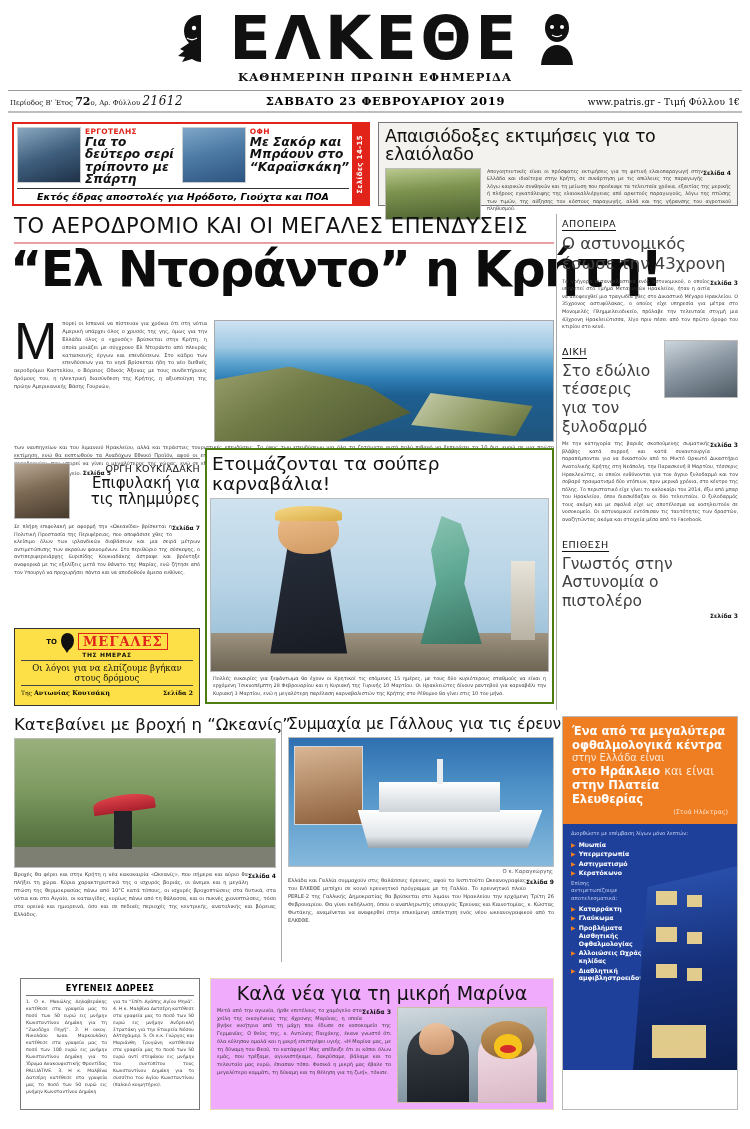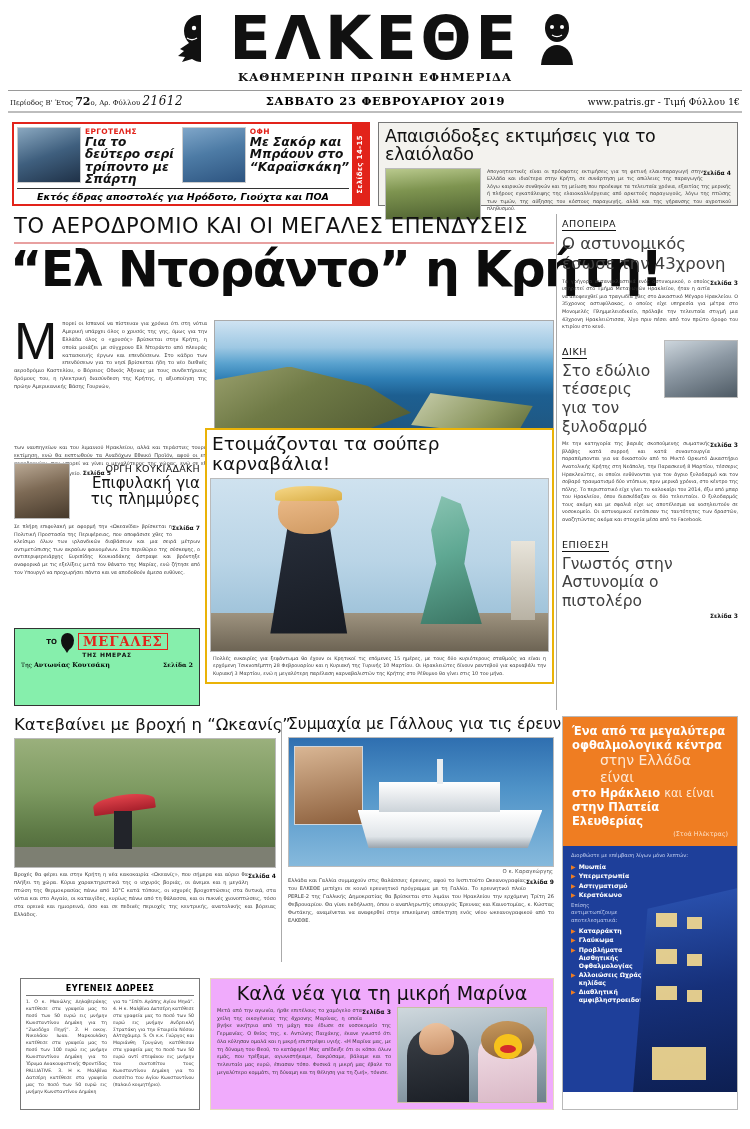--- a/index.html
+++ b/index.html
@@ -114,41 +114,41 @@
   .kouk-top { display:flex; gap:5px; }
   .kouk-photo { width:56px; height:56px; flex:0 0 auto;
     background:linear-gradient(165deg,#b9a894 0%,#7d6a55 45%,#473a2c 100%); border:1px solid #bbb; }
   .kouk-kicker { font-size:9.5px; letter-spacing:.3px; color:#111; text-align:right; }
   .kouk-head { font-size:15px; line-height:1.08; color:#111; text-align:right; margin-top:1px; }
   .kouk-body { font-size:4.9px; line-height:1.55; color:#3a3a3a; text-align:justify; margin-top:4px; }
   .kouk-body .pg { font-weight:700; font-size:6px; color:#111; float:right; }
 
   
   .stigma { position:absolute; left:14px; top:628px; width:186px; height:78px;
-            border:1px solid #333; padding:4px 6px; background:#86efac; }
+            border:1px solid #333; padding:4px 6px; background:#fde047; }
   .stigma-row { display:flex; align-items:center; justify-content:center; gap:4px; }
   .stigma-to { font-size:7px; font-weight:700; color:#111; }
   .stigma-pin { width:13px; height:17px; background:#111;
                 border-radius:50% 50% 50% 50% / 42% 42% 58% 58%; position:relative; }
   .stigma-pin::after{ content:""; position:absolute; left:50%; top:72%; width:0;height:0;
      transform:translateX(-50%); border-left:5px solid transparent; border-right:5px solid transparent;
      border-top:8px solid #111; }
   .stigma-word { border:1.2px solid #e2231a; color:#e2231a; font-weight:800; font-size:13px;
                  letter-spacing:1px; padding:0 4px; font-family:"DejaVu Serif",serif; }
   .stigma-sub { text-align:center; font-size:6px; font-weight:700; letter-spacing:.6px; color:#111; margin-top:1px;}
   .stigma-line { text-align:center; font-size:8.6px; color:#111; border-top:1px solid #444;
                  border-bottom:1px solid #444; padding:2px 0; margin-top:2px; font-family:"DejaVu Serif",serif;}
   .stigma-foot { display:flex; justify-content:space-between; align-items:baseline;
                  font-size:6px; margin-top:3px; font-family:"DejaVu Serif",serif;}
   .stigma-foot b { font-size:6.4px; }
   .stigma-foot .pg { font-weight:700; }
 
   
-  .carni { position:absolute; left:205px; top:428px; width:349px; height:256px;
-           border:2px solid #eab308; background:#fff; padding:3px; }
+  .carni { position:absolute; left:205px; top:448px; width:349px; height:256px;
+           border:2px solid #4d7c0f; background:#fff; padding:3px; }
   .carni-title { font-size:18.5px; color:#111; line-height:1.1; padding:1px 2px 3px 2px; }
   .carni-photo { width:100%; height:174px; position:relative; overflow:hidden;
     background:linear-gradient(180deg,#cfe2ef 0%,#b9d4e6 48%,#8fb8d2 100%); border:1px solid #bbb; }
   .carni-photo .ground { position:absolute; left:0; bottom:0; width:100%; height:22%;
     background:linear-gradient(180deg,#9e937f 0%,#6d6454 100%); }
   .carni-photo .statue { position:absolute; right:16%; bottom:14%; width:26%; height:76%;
     background:linear-gradient(160deg,#8fc7b6 0%,#5fa893 45%,#37705f 100%);
     clip-path:polygon(40% 0,62% 6%,72% 26%,66% 52%,86% 98%,16% 98%,34% 52%,28% 26%); }
   .carni-photo .trump { position:absolute; left:14%; bottom:10%; width:30%; height:82%;
     background:linear-gradient(165deg,#2c3340 0%,#171b23 100%);
@@ -227,21 +227,21 @@
   .rail-body .pg { font-weight:700; font-size:6px; color:#111; float:right; }
   .rail-photo { float:right; width:74px; height:58px; margin:0 0 3px 5px; border:1px solid #bbb;
     background:linear-gradient(160deg,#cdd6dd 0%,#8c98a3 45%,#4e5a64 100%); }
   .rail-pg { text-align:right; font-size:6px; font-weight:700; color:#111; margin-top:2px;}
 
   
   .ad { position:absolute; left:562px; top:716px; width:176px; height:394px;
         border:1px solid #b9b9b9; background:#fff; overflow:hidden; }
   .ad-orange { background:#ef7d22; color:#fff; padding:7px 9px 8px 9px; }
   .ad-l1 { font-size:11.5px; font-weight:800; line-height:1.22; }
-  .ad-l2 { font-size:14px; font-weight:400; line-height:1.22; color:#fde9d6;margin-left:28px; }
+  .ad-l2 { font-size:10px; font-weight:400; line-height:1.22; color:#fde9d6; }
   .ad-l3 { font-size:11.5px; font-weight:800; line-height:1.22; }
   .ad-note { font-size:6.4px; text-align:right; color:#fde0c6; margin-top:2px; }
   .ad-blue { background:#1e3f9a; color:#fff; padding:6px 8px; height:246px; position:relative; }
   .ad-intro { font-size:5.2px; line-height:1.45; color:#c5d1f0; }
   .ad-list { margin-top:3px; width:82px; }
   .ad-li { display:flex; gap:3px; align-items:flex-start; font-size:6.2px; font-weight:700;
            line-height:1.28; margin-bottom:1.5px; }
   .ad-li .tri { color:#ef7d22; font-size:6px; line-height:1.3; }
   .ad-sub { font-size:5.4px; color:#b9c6ea; line-height:1.35; margin:3px 0 2px 0; }
   .ad-building { position:absolute; right:0; bottom:0; width:104px; height:204px;
@@ -355,20 +355,21 @@
     </div>
   </div>
 
   <div class="stigma">
     <div class="stigma-row">
       <span class="stigma-to">ΤΟ</span>
       <span class="stigma-pin"></span>
       <span class="stigma-word">ΜΕΓΑΛΕΣ</span>
     </div>
     <div class="stigma-sub">ΤΗΣ ΗΜΕΡΑΣ</div>
+    <div class="stigma-line">Οι λόγοι για να ελπίζουμε βγήκαν στους δρόμους</div>
     <div class="stigma-foot">
       <span>
         <span>Της</span>
         <b>Αντωνίας Κουτσάκη</b>
       </span>
       <span class="pg">Σελίδα 2</span>
     </div>
   </div>
 
   <div class="carni">

